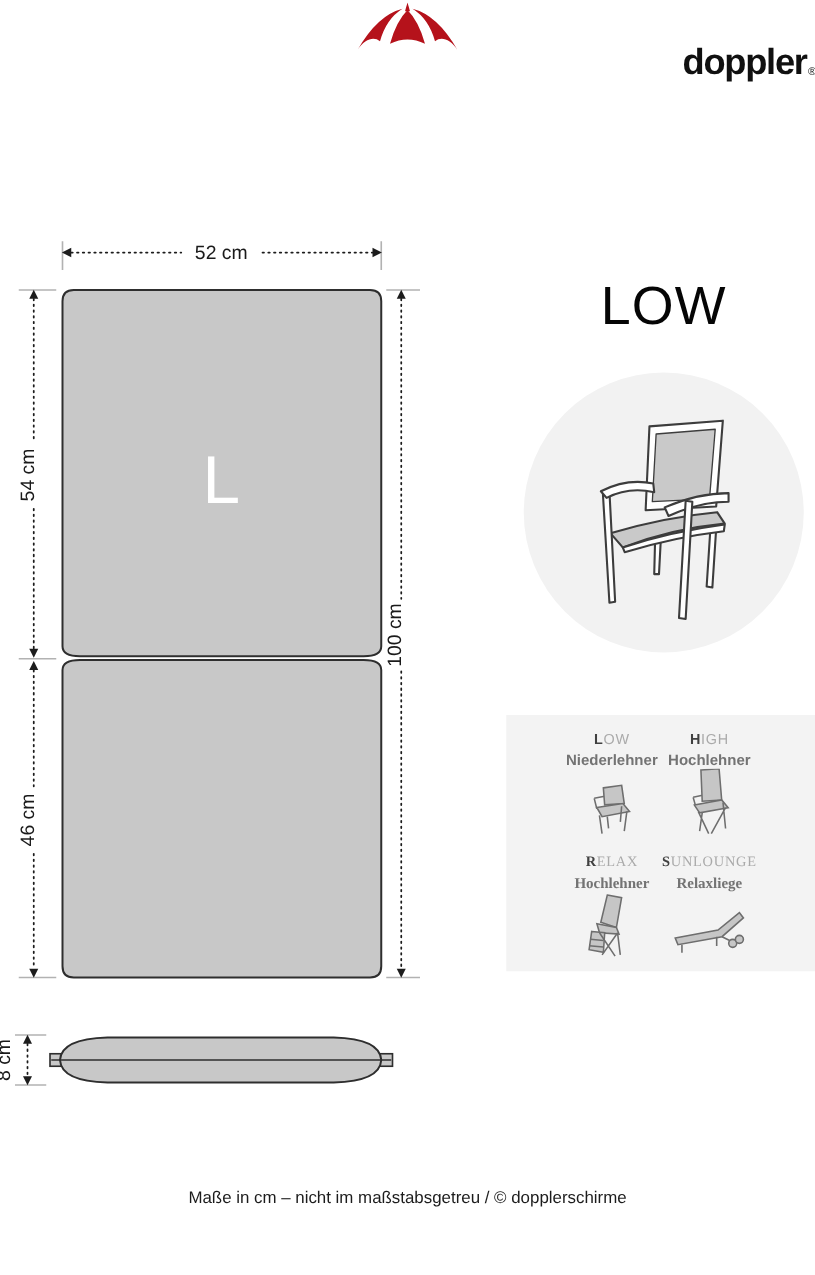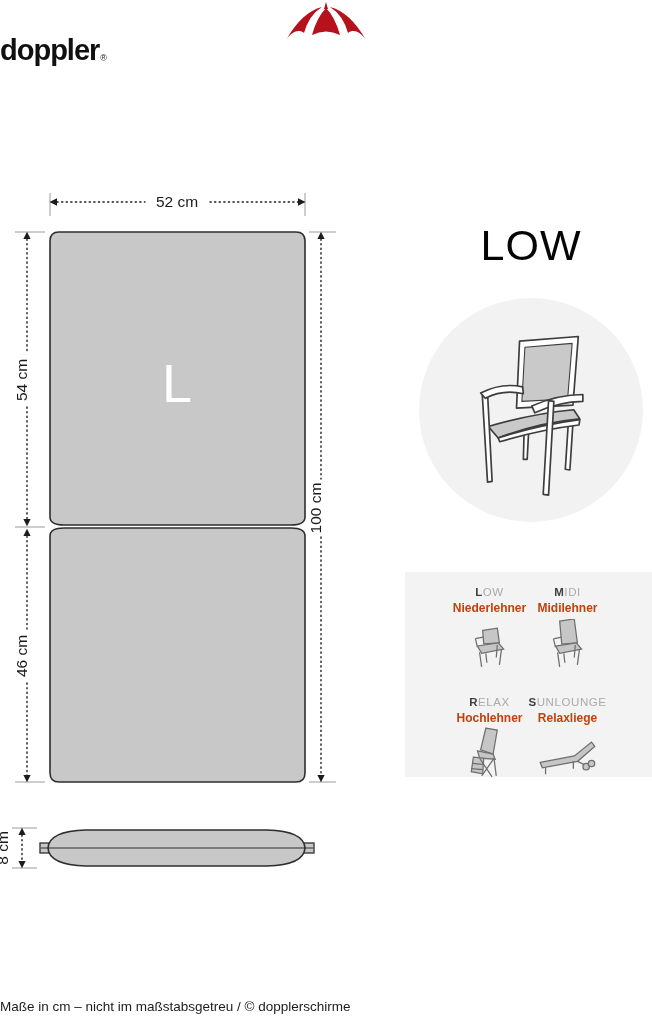--- a/index.html
+++ b/index.html
@@ -1,20 +1,20 @@
 <!DOCTYPE html>
 <html><head>
 <meta charset="utf-8">
 <style>
   html,body{margin:0;padding:0;background:#fff;}
   .page{position:relative;width:652px;height:1020px;background:#ffffff;overflow:hidden;
         font-family:"Liberation Sans", sans-serif;color:#1a1a1a;}
 
   
-  .brand{position:absolute;top:2px;left:0;width:652px;text-align:left;}
+  .brand{position:absolute;top:2px;left:0;width:652px;text-align:right;}
   .brand svg{display:block;margin:0 auto;}
   .wordmark{position:relative;display:inline-block;margin-top:-6px;
             font-size:29px;font-weight:bold;letter-spacing:-1px;color:#101010;line-height:1;}
   .wordmark .reg{font-size:9px;font-weight:normal;letter-spacing:0;vertical-align:baseline;
                  position:relative;top:1px;left:1px;}
 
   
   .diagram{position:absolute;left:0;top:185px;}
   .dim-label{font-size:15.5px;fill:#1a1a1a;}
   .dotted{stroke:#1c1c1c;stroke-width:1.4;stroke-dasharray:1.2 3.4;stroke-linecap:round;fill:none;}
@@ -26,28 +26,28 @@
   .product-heading{position:absolute;left:419px;top:222px;width:224px;height:46px;
                    display:flex;align-items:center;justify-content:center;
                    font-size:43px;letter-spacing:1px;color:#050505;}
   .chair-circle{position:absolute;left:419px;top:298px;width:224px;height:224px;
                 border-radius:50%;background:#f2f2f2;
                 display:flex;align-items:center;justify-content:center;}
 
   .variant-panel{position:absolute;left:405px;top:572px;width:247px;height:205px;background:#f3f3f3;}
   .v-row{display:flex;justify-content:center;}
   .v-row1{padding-top:13px;}
-  .v-row2{margin-top:26px;}
+  .v-row2{margin-top:14px;font-family:Liberation Serif, serif;}
   .v-item{width:78px;display:flex;flex-direction:column;align-items:center;}
   .v-code{font-size:11.5px;letter-spacing:0.6px;color:#aaaaaa;line-height:14px;white-space:nowrap;}
   .v-code .cb{color:#404040;font-weight:bold;}
-  .v-name{font-size:12px;font-weight:bold;color:#c2410c;line-height:14px;margin-top:2px;white-space:nowrap;}
+  .v-name{font-size:12px;font-weight:bold;color:#737373;line-height:14px;margin-top:2px;white-space:nowrap;}
   .v-icon{margin-top:4px;height:50px;display:flex;align-items:flex-end;justify-content:center;}
 
-  .footer{position:absolute;left:0;top:999px;width:652px;
+  .footer{position:absolute;left:0;top:950px;width:652px;text-align:center;
           font-size:13.5px;color:#1c1c1c;}
 </style>
 </head>
 <body>
 
 <div class="page">
 
   <div class="brand">
     <svg width="86" height="40" viewBox="0 0 86 40" aria-hidden="true">
       <path d="M41,7 L43,0 L45,7 Z" fill="#b5121b"></path>
@@ -135,33 +135,33 @@
         <div class="v-icon">
           <svg width="42" height="46" viewBox="0 0 40 44" stroke="#6e6e6e" stroke-width="1.2" fill="none">
             <path d="M6,15 L16,13 M6,15 L8,23"></path>
             <path d="M13,7 L27,5 L29,19 L14,20 Z" fill="#c6c6c6"></path>
             <path d="M8,22 L28,19 L33,25 L12,29 Z" fill="#c6c6c6"></path>
             <path d="M10,28 L12,42 M31,25 L29,40 M16,29 L17,38 M27,21 L26,33"></path>
           </svg>
         </div>
       </div>
 
+
       <div class="v-item">
-        <div class="v-code"><span class="cb">M</span><span>IDI</span></div>
-        <div class="v-name">Midilehner</div>
+        <div class="v-code"><span class="cb">H</span><span>IGH</span></div>
+        <div class="v-name">Hochlehner</div>
         <div class="v-icon">
-          <svg width="42" height="50" viewBox="0 0 40 48" stroke="#6e6e6e" stroke-width="1.2" fill="none">
-            <path d="M6,19 L16,17 M6,19 L8,27"></path>
-            <path d="M12,2 L26,0 L29,23 L14,24 Z" fill="#c6c6c6"></path>
-            <path d="M8,26 L28,23 L33,29 L12,33 Z" fill="#c6c6c6"></path>
-            <path d="M10,32 L12,46 M31,29 L29,44 M16,33 L17,42 M27,25 L26,37"></path>
+          <svg width="44" height="54" viewBox="0 0 42 52" stroke="#6e6e6e" stroke-width="1.2" fill="none">
+            <path d="M8,22 L17,20 M8,22 L10,29"></path>
+            <path d="M14,1 L28,0 L30,24 L15,25 Z" fill="#c6c6c6"></path>
+            <path d="M9,28 L30,24 L35,30 L13,34 Z" fill="#c6c6c6"></path>
+            <path d="M12,33 L20,50 M33,30 L22,50 M15,34 L13,48 M31,26 L33,46"></path>
           </svg>
         </div>
       </div>
-
 
     </div>
 
     <div class="v-row v-row2">
 
       <div class="v-item">
         <div class="v-code"><span class="cb">R</span><span>ELAX</span></div>
         <div class="v-name">Hochlehner</div>
         <div class="v-icon">
           <svg width="48" height="52" viewBox="0 0 46 50" stroke="#6e6e6e" stroke-width="1.2" fill="none">

